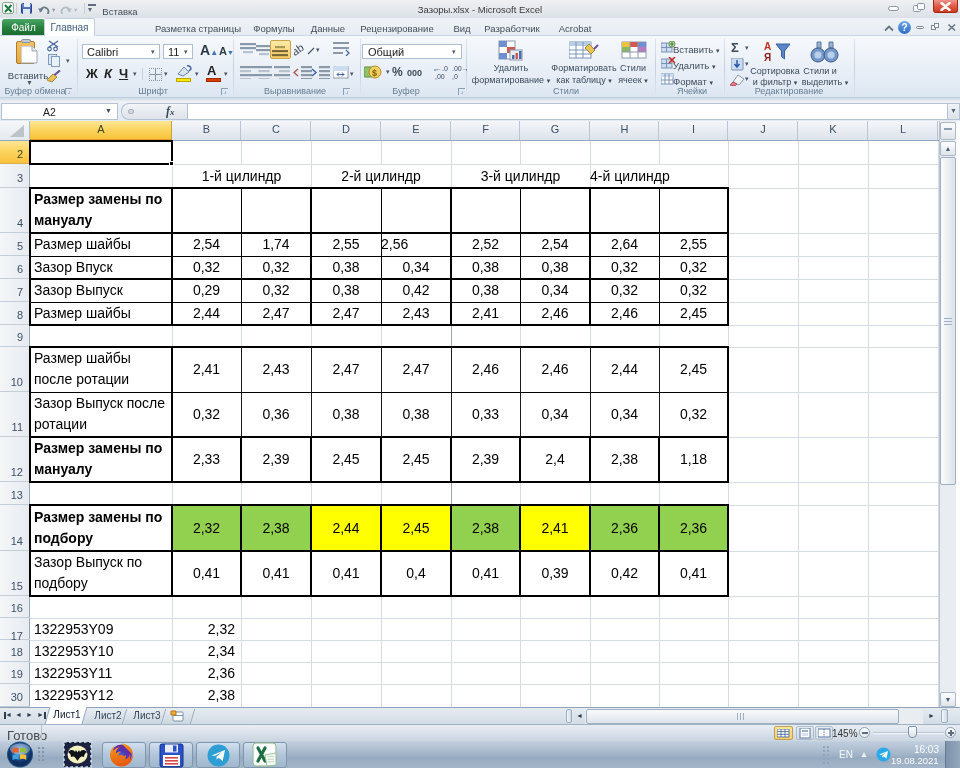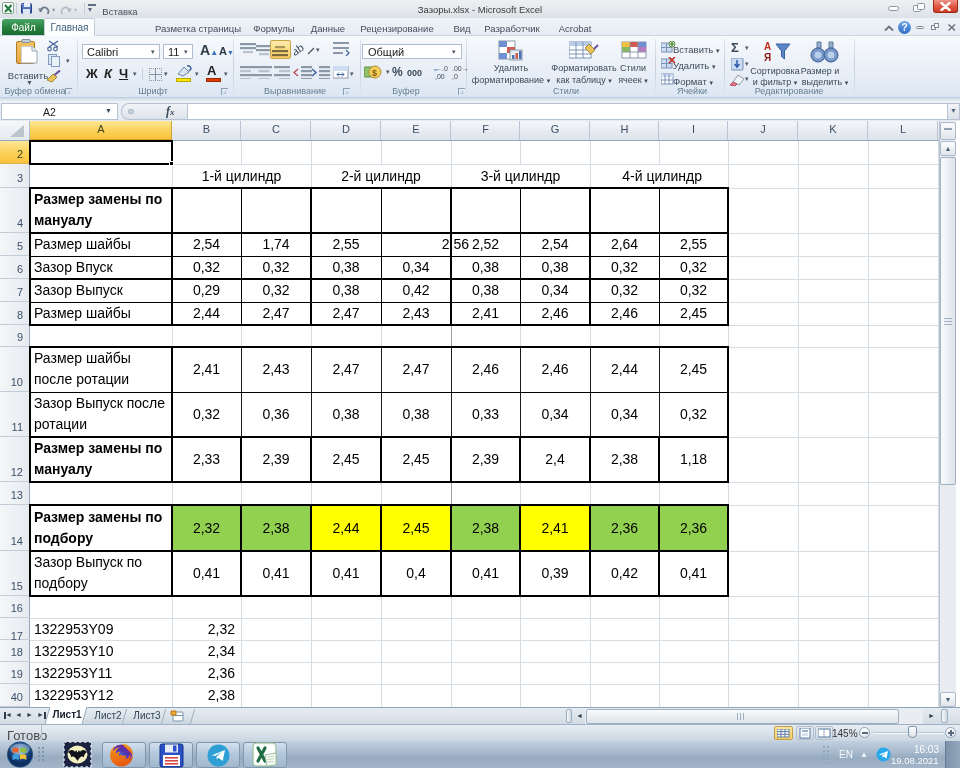--- a/index.html
+++ b/index.html
@@ -323,21 +323,21 @@
   </svg>
 <div class="ab tx" style="left:737px;top:66px;width:76px;text-align:center;font-size:9px;color:#3c4a5a">Сортировка</div>
 <div class="ab tx" style="left:737px;top:77px;width:76px;text-align:center;font-size:9px;color:#3c4a5a">и фильтр <span style="font-size:7px">▾</span></div>
 <svg class="ab" style="left:810px;top:40px" width="30" height="24">
     <path d="M7 2 h4 v6 h-4 Z M19 2 h4 v6 h-4 Z" fill="#9ab0cc" stroke="#5a7aa0"></path>
     <circle cx="8" cy="15" r="7" fill="#7898c8" stroke="#3a5a90"></circle>
     <circle cx="21" cy="15" r="7" fill="#7898c8" stroke="#3a5a90"></circle>
     <circle cx="8" cy="15" r="3.5" fill="#b8d0ec"></circle>
     <circle cx="21" cy="15" r="3.5" fill="#b8d0ec"></circle>
   </svg>
-<div class="ab tx" style="left:794px;top:66px;width:52px;text-align:center;font-size:9px;color:#3c4a5a">Размер и</div>
+<div class="ab tx" style="left:794px;top:66px;width:52px;text-align:center;font-size:9px;color:#3c4a5a">Стили и</div>
 <div class="ab tx" style="left:797px;top:77px;width:56px;text-align:center;font-size:9px;color:#3c4a5a">выделить <span style="font-size:7px">▾</span></div>
 
 <svg class="ab" style="left:333px;top:66px" width="16" height="13">
     <rect x="0" y="0" width="15" height="12" fill="#fff" stroke="#8a98a8"></rect>
     <rect x="0" y="0" width="15" height="5" fill="#cddcf0"></rect>
     <path d="M4 8.5 h7 M4 8.5 l2-2 M4 8.5 l2 2 M11 8.5 l-2-2 M11 8.5 l-2 2" stroke="#3f66a0" fill="none"></path>
   </svg>
 <div class="ab tx" style="left:350px;top:70px;font-size:7px;color:#4a5866">▾</div>
 
 <div class="ab" style="left:854px;top:39px;width:1px;height:56px;background:linear-gradient(#dde5ee,#c3d0de,#dde5ee)"></div>
@@ -414,21 +414,21 @@
 <div class="ab" style="left:0;top:578px;width:23px;height:17px;text-align:right;font-size:11px;color:#3c5068;line-height:17px">15</div>
 <div class="ab" style="left:0;top:596px;width:30px;height:22px;border-bottom:1px solid #c2cdd8"></div>
 <div class="ab" style="left:0;top:600px;width:23px;height:17px;text-align:right;font-size:11px;color:#3c5068;line-height:17px">16</div>
 <div class="ab" style="left:0;top:618px;width:30px;height:22px;border-bottom:1px solid #c2cdd8"></div>
 <div class="ab" style="left:0;top:628px;width:23px;height:17px;text-align:right;font-size:11px;color:#3c5068;line-height:17px">17</div>
 <div class="ab" style="left:0;top:640px;width:30px;height:22px;border-bottom:1px solid #c2cdd8"></div>
 <div class="ab" style="left:0;top:644px;width:23px;height:17px;text-align:right;font-size:11px;color:#3c5068;line-height:17px">18</div>
 <div class="ab" style="left:0;top:662px;width:30px;height:22px;border-bottom:1px solid #c2cdd8"></div>
 <div class="ab" style="left:0;top:666px;width:23px;height:17px;text-align:right;font-size:11px;color:#3c5068;line-height:17px">19</div>
 <div class="ab" style="left:0;top:684px;width:30px;height:23px;border-bottom:1px solid #c2cdd8"></div>
-<div class="ab" style="left:0;top:689px;width:23px;height:17px;text-align:right;font-size:11px;color:#3c5068;line-height:17px">40</div>
+<div class="ab" style="left:0;top:689px;width:23px;height:17px;text-align:right;font-size:11px;color:#3c5068;line-height:17px">30</div>
 
 <div class="ab" style="left:30px;top:141px;width:909px;height:566px;background:#fff"></div>
 <div class="ab" style="left:172px;top:141px;width:1px;height:566px;background:#d6dce3"></div>
 <div class="ab" style="left:241px;top:141px;width:1px;height:566px;background:#d6dce3"></div>
 <div class="ab" style="left:311px;top:141px;width:1px;height:566px;background:#d6dce3"></div>
 <div class="ab" style="left:381px;top:141px;width:1px;height:566px;background:#d6dce3"></div>
 <div class="ab" style="left:451px;top:141px;width:1px;height:566px;background:#d6dce3"></div>
 <div class="ab" style="left:520px;top:141px;width:1px;height:566px;background:#d6dce3"></div>
 <div class="ab" style="left:590px;top:141px;width:1px;height:566px;background:#d6dce3"></div>
 <div class="ab" style="left:659px;top:141px;width:1px;height:566px;background:#d6dce3"></div>
@@ -505,35 +505,35 @@
 <div class="ab" style="left:380px;top:505px;width:2px;height:91px;background:#000"></div>
 <div class="ab" style="left:519px;top:505px;width:2px;height:91px;background:#000"></div>
 <div class="ab" style="left:658px;top:505px;width:2px;height:91px;background:#000"></div>
 
 <div class="ab" style="left:29px;top:140px;width:144px;height:25px;border:2px solid #000"></div>
 <div class="ab" style="left:169px;top:161px;width:5px;height:5px;background:#000;border:1px solid #fff"></div>
 
 <div class="ab cell" style="left:172px;top:164px;width:139px;height:24px;line-height:24px;text-align:center">1-й цилиндр</div>
 <div class="ab cell" style="left:311px;top:164px;width:140px;height:24px;line-height:24px;text-align:center">2-й цилиндр</div>
 <div class="ab cell" style="left:451px;top:164px;width:139px;height:24px;line-height:24px;text-align:center">3-й цилиндр</div>
-<div class="ab cell" style="left:564px;top:164px;width:138px;height:16px;line-height:24px;text-align:right">4-й цилиндр</div>
+<div class="ab cell" style="left:590px;top:164px;width:138px;height:16px;line-height:24px;text-align:left">4-й цилиндр</div>
 <div class="ab cell" style="left:34px;top:189px;width:136px;line-height:21px;font-weight:bold;">Размер замены по<br>мануалу</div>
 <div class="ab cell tx" style="left:34px;top:233px;height:23px;line-height:23px;">Размер шайбы</div>
 <div class="ab cell tx" style="left:34px;top:256px;height:23px;line-height:23px;">Зазор Впуск</div>
 <div class="ab cell tx" style="left:34px;top:279px;height:23px;line-height:23px;">Зазор Выпуск</div>
 <div class="ab cell tx" style="left:34px;top:302px;height:23px;line-height:23px;">Размер шайбы</div>
 <div class="ab cell" style="left:34px;top:348px;width:136px;line-height:21px;">Размер шайбы<br>после ротации</div>
 <div class="ab cell" style="left:34px;top:393px;width:136px;line-height:21px;">Зазор Выпуск после<br>ротации</div>
 <div class="ab cell" style="left:34px;top:438px;width:136px;line-height:21px;font-weight:bold;">Размер замены по<br>мануалу</div>
 <div class="ab cell" style="left:34px;top:507px;width:136px;line-height:21px;font-weight:bold;">Размер замены по<br>подбору</div>
 <div class="ab cell" style="left:34px;top:552px;width:136px;line-height:21px;">Зазор Выпуск по<br>подбору</div>
 <div class="ab cell" style="left:172px;top:233px;width:69px;height:23px;line-height:23px;text-align:center">2,54</div>
 <div class="ab cell" style="left:241px;top:233px;width:70px;height:23px;line-height:23px;text-align:center">1,74</div>
 <div class="ab cell" style="left:311px;top:233px;width:70px;height:23px;line-height:23px;text-align:center">2,55</div>
-<div class="ab cell" style="left:381px;top:233px;width:88px;height:23px;line-height:23px;text-align:right">2,56</div>
+<div class="ab cell" style="left:381px;top:233px;width:88px;height:23px;line-height:23px;text-align:left">2,56</div>
 <div class="ab cell" style="left:451px;top:233px;width:69px;height:23px;line-height:23px;text-align:center">2,52</div>
 <div class="ab cell" style="left:520px;top:233px;width:70px;height:23px;line-height:23px;text-align:center">2,54</div>
 <div class="ab cell" style="left:590px;top:233px;width:69px;height:23px;line-height:23px;text-align:center">2,64</div>
 <div class="ab cell" style="left:659px;top:233px;width:69px;height:23px;line-height:23px;text-align:center">2,55</div>
 <div class="ab cell" style="left:172px;top:256px;width:69px;height:23px;line-height:23px;text-align:center">0,32</div>
 <div class="ab cell" style="left:241px;top:256px;width:70px;height:23px;line-height:23px;text-align:center">0,32</div>
 <div class="ab cell" style="left:311px;top:256px;width:70px;height:23px;line-height:23px;text-align:center">0,38</div>
 <div class="ab cell" style="left:381px;top:256px;width:70px;height:23px;line-height:23px;text-align:center">0,34</div>
 <div class="ab cell" style="left:451px;top:256px;width:69px;height:23px;line-height:23px;text-align:center">0,38</div>
 <div class="ab cell" style="left:520px;top:256px;width:70px;height:23px;line-height:23px;text-align:center">0,38</div>
@@ -633,21 +633,21 @@
 <div class="ab" style="left:940px;top:692px;width:16px;height:15px;background:linear-gradient(#fdfdfe,#dfe5eb);border:1px solid #aab8c8;border-radius:2px;text-align:center;font-size:7px;color:#4a6078;line-height:14px">▼</div>
 
 <div class="ab" style="left:0;top:707px;width:960px;height:17px;background:linear-gradient(#e6ebf1,#d3dce5);border-top:1px solid #8fa4b8"></div>
 <div class="ab tx" style="left:5px;top:711px;font-size:7px;color:#2e3c4c">◄</div>
 <div class="ab" style="left:4px;top:712px;width:1.5px;height:7px;background:#2e3c4c"></div>
 <div class="ab tx" style="left:15px;top:711px;font-size:7px;color:#2e3c4c">◄</div>
 <div class="ab tx" style="left:26px;top:711px;font-size:7px;color:#2e3c4c">►</div>
 <div class="ab tx" style="left:37px;top:711px;font-size:7px;color:#2e3c4c">►</div>
 <div class="ab" style="left:44px;top:712px;width:1.5px;height:7px;background:#2e3c4c"></div>
 <div class="ab" style="left:47px;top:707px;width:38px;height:17px;background:#fdfefe;border-left:1px solid #8fa4b8;border-right:1px solid #8fa4b8;transform:skewX(-16deg)"></div>
-<div class="ab" style="left:50px;top:709px;width:34px;text-align:center;font-size:10px;font-weight:bold;color:#15202e">Лист1</div>
+<div class="ab" style="left:50px;top:709px;width:34px;text-align:center;font-size:10px;font-weight:normal;color:#15202e">Лист1</div>
 <div class="ab" style="left:87px;top:709px;width:38px;height:15px;background:linear-gradient(#e8edf2,#ccd6e0);border-right:1px solid #9cafc0;transform:skewX(-16deg)"></div>
 <div class="ab" style="left:91px;top:710px;width:34px;text-align:center;font-size:10px;color:#33455a">Лист2</div>
 <div class="ab" style="left:126px;top:709px;width:38px;height:15px;background:linear-gradient(#e8edf2,#ccd6e0);border-right:1px solid #9cafc0;transform:skewX(-16deg)"></div>
 <div class="ab" style="left:130px;top:710px;width:34px;text-align:center;font-size:10px;color:#33455a">Лист3</div>
 <div class="ab" style="left:165px;top:709px;width:28px;height:15px;background:linear-gradient(#e8edf2,#ccd6e0);border-right:1px solid #9cafc0;transform:skewX(-16deg)"></div>
 <svg class="ab" style="left:169px;top:710px" width="16" height="12">
     <rect x="4" y="2" width="10" height="9" rx="1" fill="#fdfefe" stroke="#7a92a8"></rect>
     <line x1="4" y1="5.5" x2="14" y2="5.5" stroke="#7a92a8"></line>
     <polygon points="2,1 7,1 7,5 2,5" fill="#f0a830" stroke="#b87818"></polygon>
   </svg>

